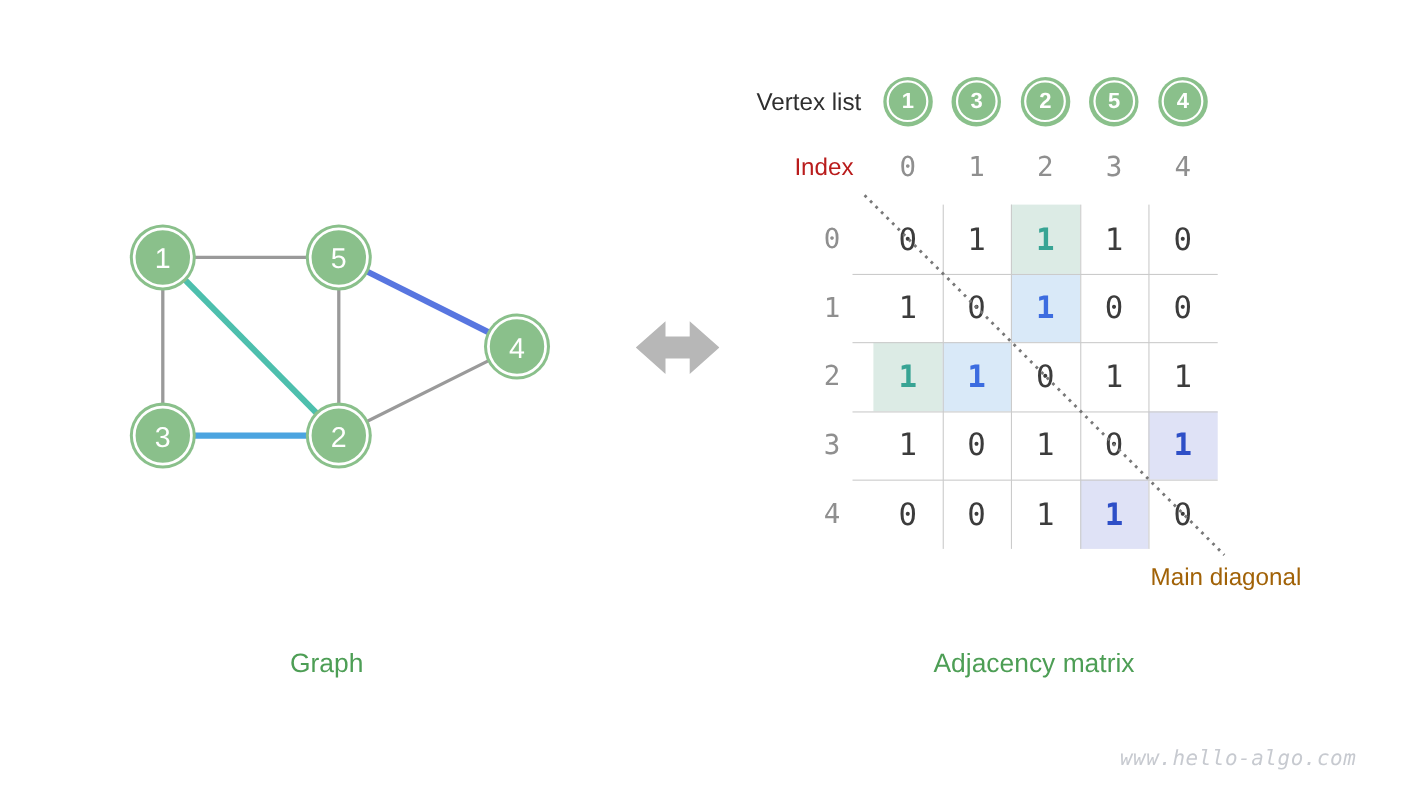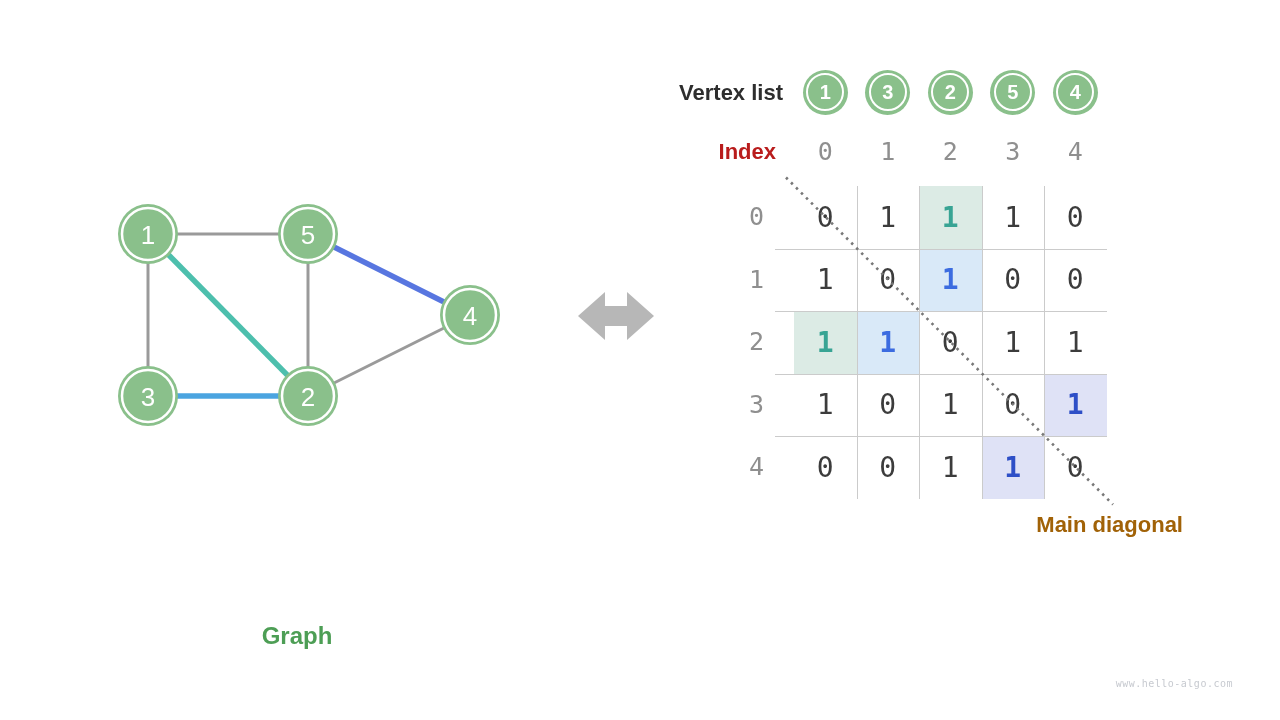--- a/index.html
+++ b/index.html
@@ -1,29 +1,29 @@
 <!DOCTYPE html>
 <html><head>
 <meta charset="utf-8">
 <style>
   html,body{margin:0;padding:0;background:#ffffff;}
   #canvas{position:relative;width:1280px;height:720px;background:#ffffff;overflow:hidden;
           font-family:"Liberation Sans",sans-serif;}
   .abs{position:absolute;}
-  .sansb{font-family:"Liberation Sans",sans-serif;font-weight:bold;}
+  .sansb{font-family:"Liberation Sans",sans-serif;font-weight:normal;}
   .mono{font-family:"DejaVu Sans Mono",monospace;}
   .right{text-align:right;}
-  .center{text-align:center;margin-top:32px;}
+  .center{text-align:center;}
 
   #vertex-list-label{left:533px;top:80px;width:250px;line-height:26px;font-size:22px;color:#2e2e2e;}
   #index-label{left:526px;top:139px;width:250px;line-height:26px;font-size:22px;color:#8f8f8f;}
   #main-diagonal-label{left:933px;top:512px;width:250px;line-height:26px;font-size:22px;color:#a16207;}
   #graph-caption{left:147px;top:590px;width:300px;font-size:24px;}
   #matrix-caption{left:790px;top:590px;width:300px;font-size:24px;}
-  #watermark{left:983px;top:678px;width:250px;font-size:10px;color:#c7cad0;letter-spacing:0.5px;}
+  #watermark{left:983px;top:678px;width:250px;font-size:19px;color:#c7cad0;letter-spacing:0.5px;font-style:italic;}
 
   .vcircle{position:absolute;width:45px;height:45px;border-radius:50%;
            display:flex;align-items:center;justify-content:center;}
   .vring{position:absolute;left:3.5px;top:3.5px;right:3.5px;bottom:3.5px;
          border:2px solid #ffffff;border-radius:50%;}
   .vnum{position:relative;color:#ffffff;font-size:20px;font-weight:600;
         font-family:"Liberation Sans",sans-serif;}
 
   .idx-digit,.row-label{position:absolute;width:63px;line-height:26px;text-align:center;
         font-size:25px;color:#8f8f8f;font-family:"DejaVu Sans Mono",monospace;}
@@ -158,15 +158,16 @@
       <div class="gridline" style="left: 1044px; top: 186px; width: 1px; height: 312.5px;"></div>
       <div class="gridline" style="left: 775px; top: 436px; width: 331.5px; height: 1px;"></div>
     </div>
 
   <svg id="diagonal-svg" class="abs" style="left:760px;top:160px;" width="380" height="370" viewBox="0 0 380 370">
     <line id="diag-line" x1="26" y1="17.5" x2="353" y2="344.5" fill="none" stroke-width="2.6" stroke-dasharray="2.5 4.6" stroke="#787878"></line>
   </svg>
   <div id="main-diagonal-label" class="abs sansb right">Main diagonal</div>
 
   <div id="graph-caption" class="abs sansb center" style="color: rgb(77, 158, 85);">Graph</div>
+  <div id="matrix-caption" class="abs sansb center" style="color: rgb(77, 158, 85);">Adjacency matrix</div>
 
   <div id="watermark" class="abs mono right" style="color: rgb(199, 202, 208);">www.hello-algo.com</div>
 </div>
 
 </body></html>

